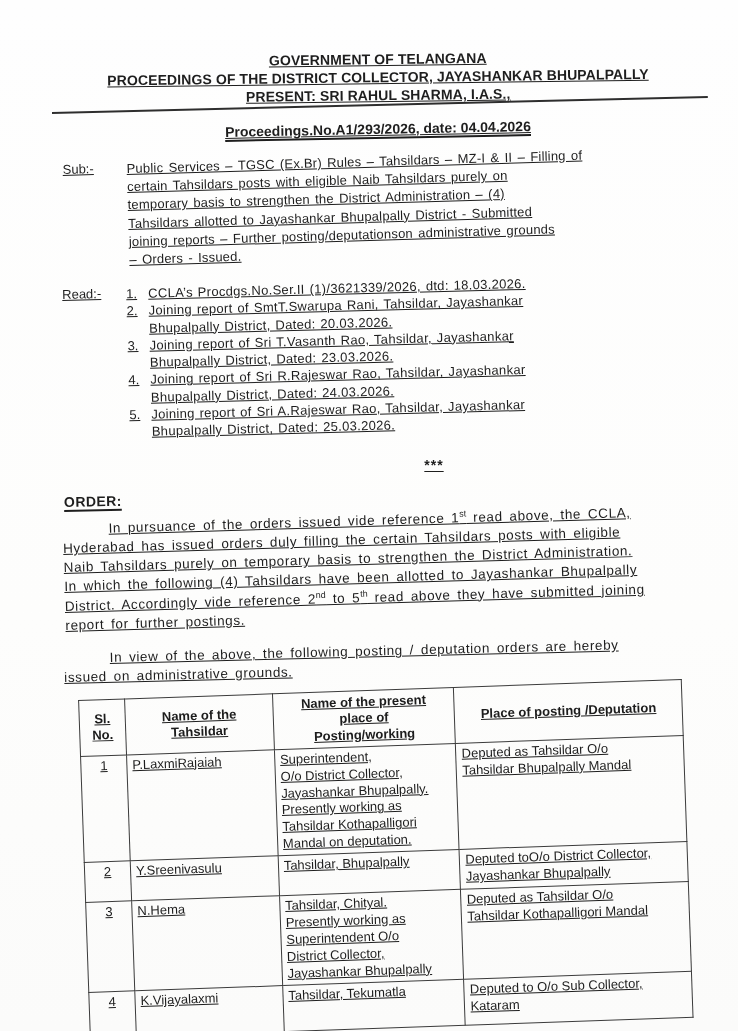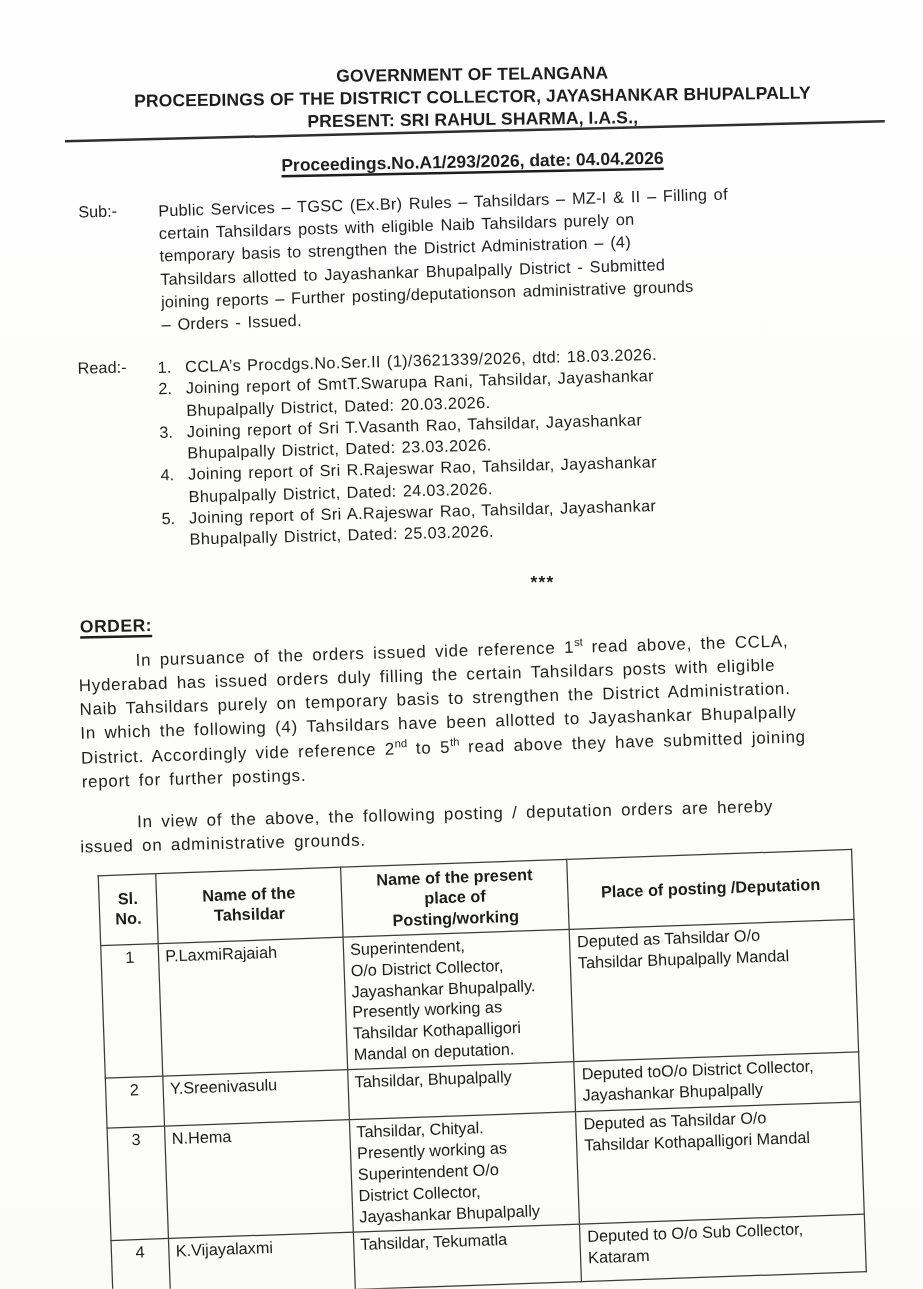--- a/index.html
+++ b/index.html
@@ -11,20 +11,21 @@
     overflow: hidden;
     font-family: "Liberation Sans", "DejaVu Sans", sans-serif;
     color: #1e1e1e;
   }
   .paper {
     box-sizing: border-box;
     width: 738px;
     height: 1031px;
     padding: 54px 46px 20px 64px;
     background: linear-gradient(180deg, #fefefe 0%, #fdfdfc 60%, #fbfbfa 100%);
+    text-decoration: underline;
   }
   
   .doc-header {
     text-align: center;
     font-weight: 700;
     font-size: 14px;
     line-height: 1.3;
     letter-spacing: 0.1px;
     transform: rotate(-0.7deg);
     transform-origin: left center;

